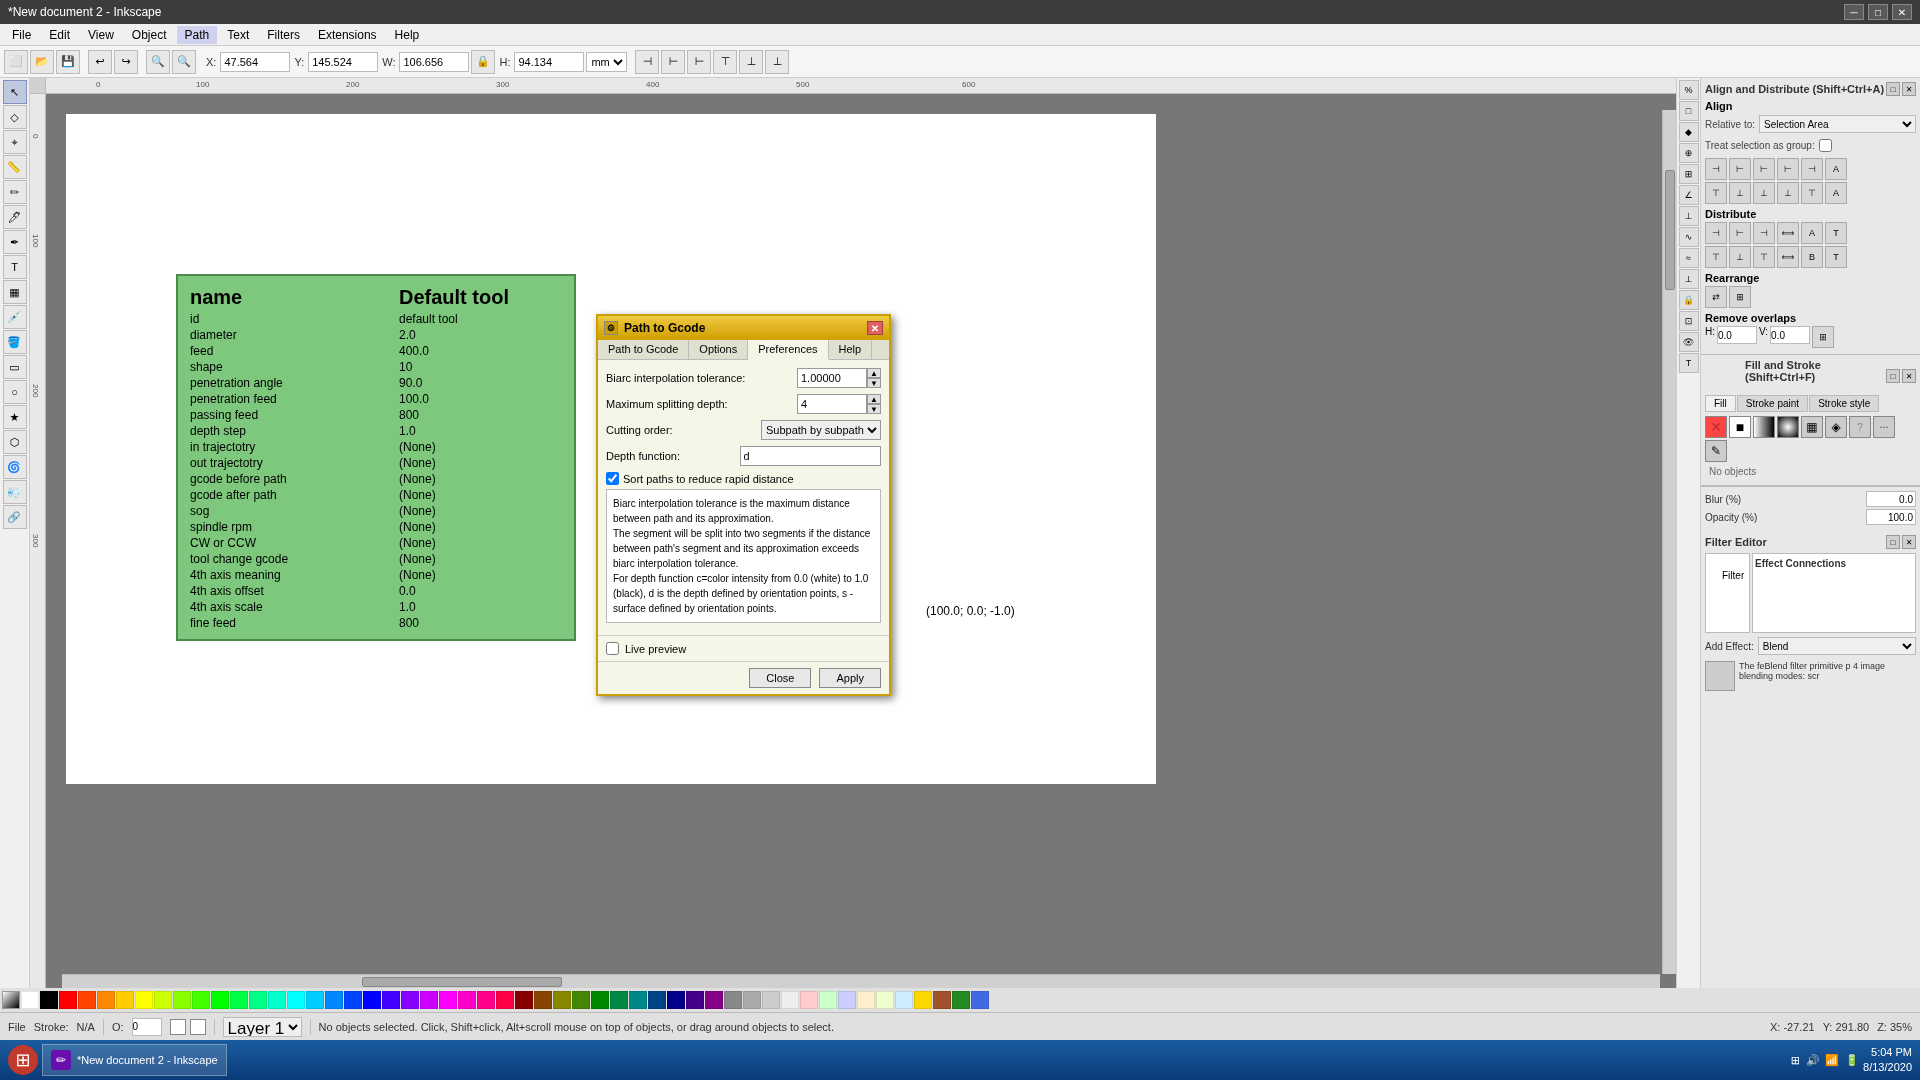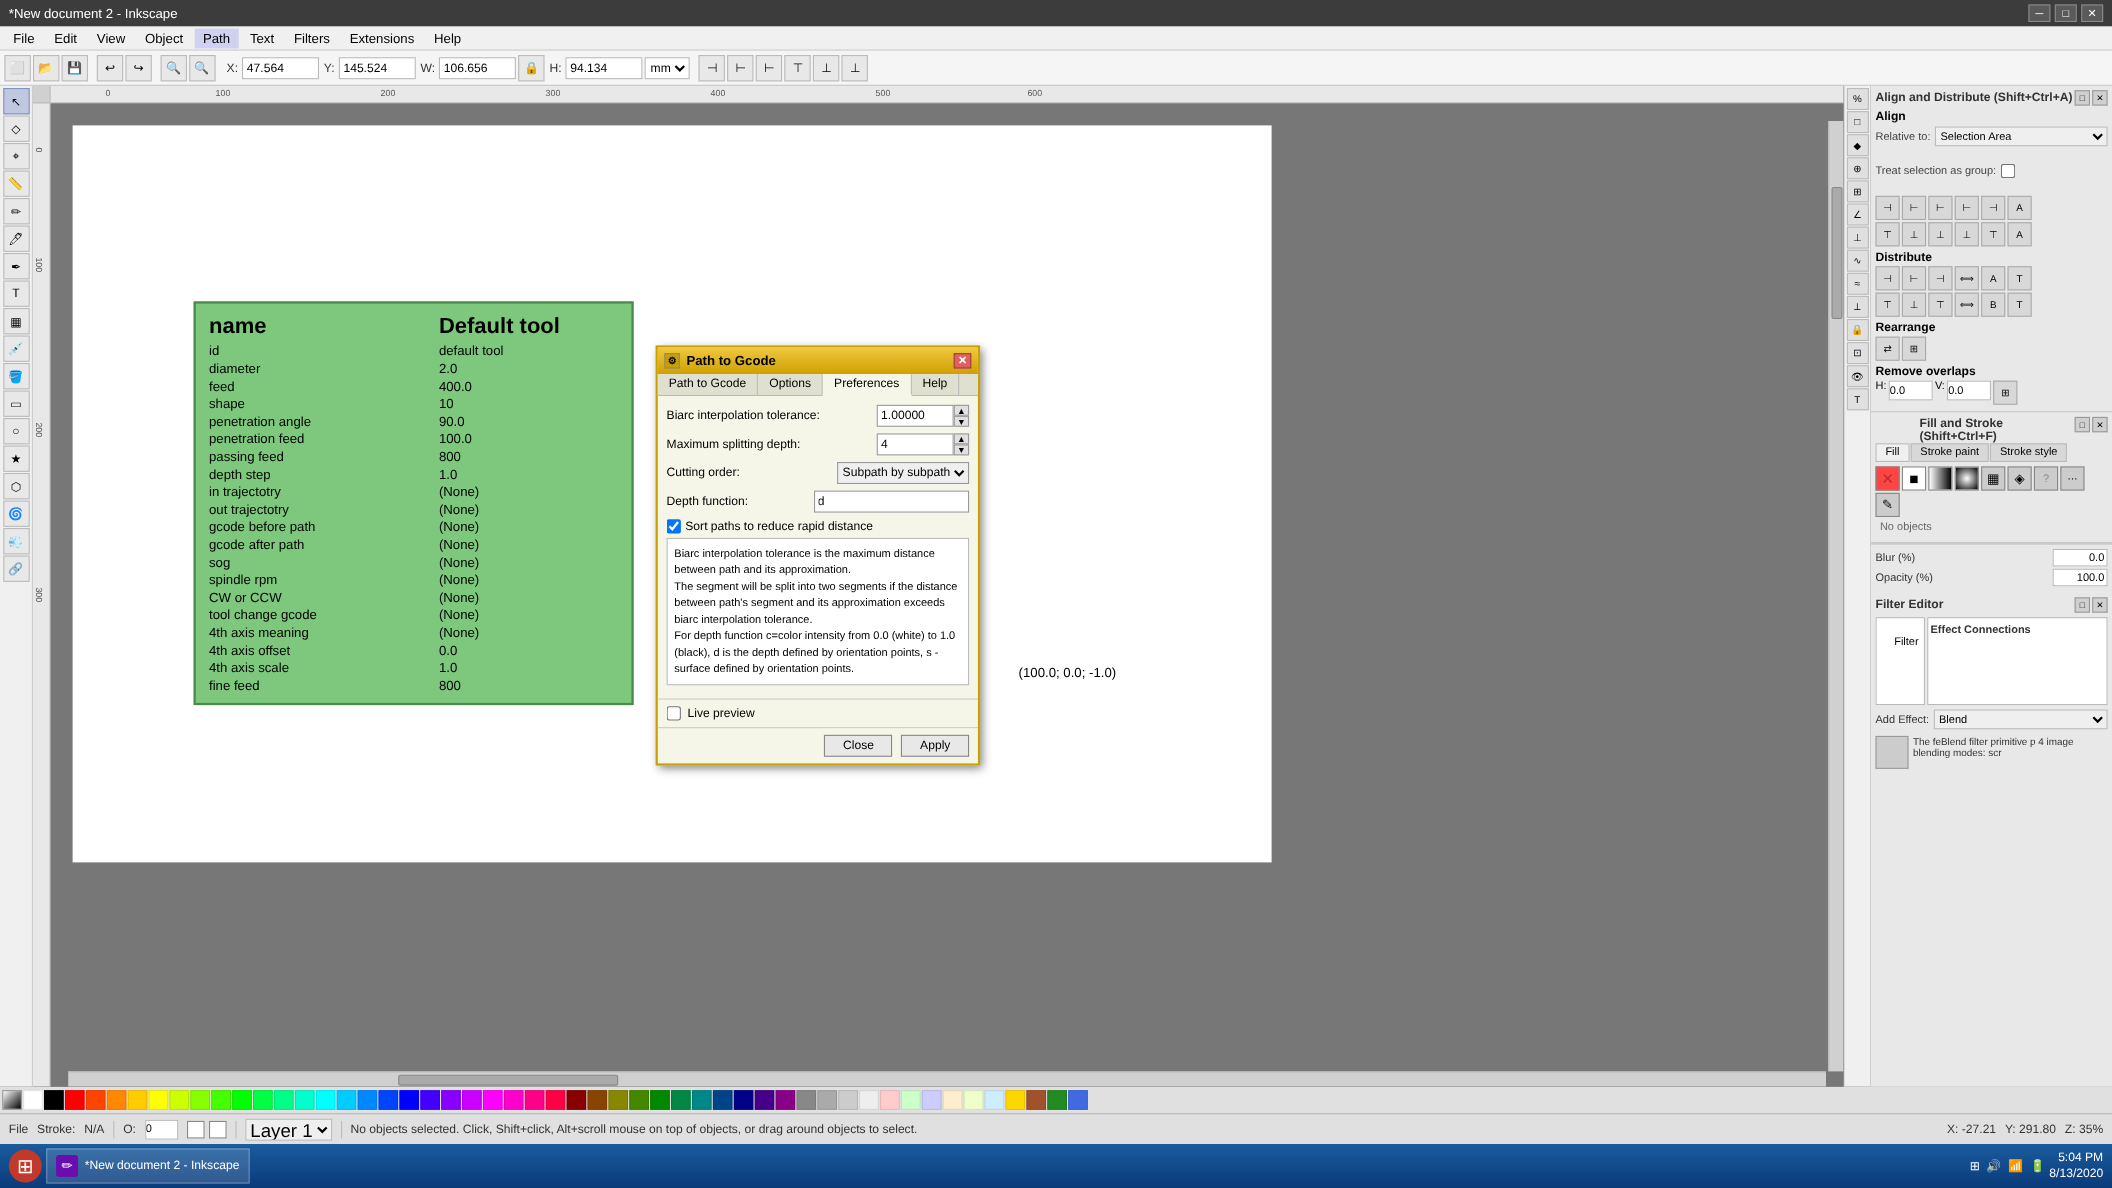--- a/index.html
+++ b/index.html
@@ -380,21 +380,21 @@
       width: 14px; height: 14px;
       background: #d0d0d0;
       border: 1px solid #999;
       font-size: 8px;
       display: flex; align-items: center; justify-content: center;
       cursor: pointer;
     }
     .align-row {
       display: flex;
       align-items: center;
-      margin-bottom: 16px;
+      margin-bottom: 6px;
       font-size: 10px;
       gap: 4px;
     }
     .align-row label { color: #444; }
     .align-combo {
       flex: 1;
       height: 18px;
       font-size: 10px;
       border: 1px solid #bbb;
     }
@@ -413,23 +413,23 @@
     }
 
     
     #fill-stroke-panel {
       background: #e8e8e8;
       border-bottom: 1px solid #bbb;
       padding: 4px;
     }
     #fill-stroke-header {
       display: flex;
-      align-items: flex-start;
+      align-items: flex-end;
       justify-content: space-between;
-      margin-bottom: 0;
+      margin-bottom: 12px;
       padding-left: 40px;
     }
     .fill-tabs {
       display: flex;
       gap: 1px;
       margin-bottom: 4px;
     }
     .fill-tab {
       padding: 2px 8px;
       font-size: 10px;
@@ -749,21 +749,21 @@
 
   <div id="canvas-area">
     <div id="ruler-corner"></div>
     <div id="ruler-h">
       <span style="position:absolute;left:50px;top:2px;font-size:8px;">0</span>
       <span style="position:absolute;left:150px;top:2px;font-size:8px;">100</span>
       <span style="position:absolute;left:300px;top:2px;font-size:8px;">200</span>
       <span style="position:absolute;left:450px;top:2px;font-size:8px;">300</span>
       <span style="position:absolute;left:600px;top:2px;font-size:8px;">400</span>
       <span style="position:absolute;left:750px;top:2px;font-size:8px;">500</span>
-      <span style="position:absolute;left:888px;top:2px;font-size:8px;">600</span>
+      <span style="position:absolute;left:916px;top:2px;font-size:8px;">600</span>
     </div>
     <div id="ruler-v">
       <span style="position:absolute;top:40px;left:1px;font-size:8px;writing-mode:vertical-rl;">0</span>
       <span style="position:absolute;top:140px;left:1px;font-size:8px;writing-mode:vertical-rl;">100</span>
       <span style="position:absolute;top:290px;left:1px;font-size:8px;writing-mode:vertical-rl;">200</span>
       <span style="position:absolute;top:440px;left:1px;font-size:8px;writing-mode:vertical-rl;">300</span>
     </div>
 
     <div id="canvas-content">
       <div id="white-canvas"></div>

